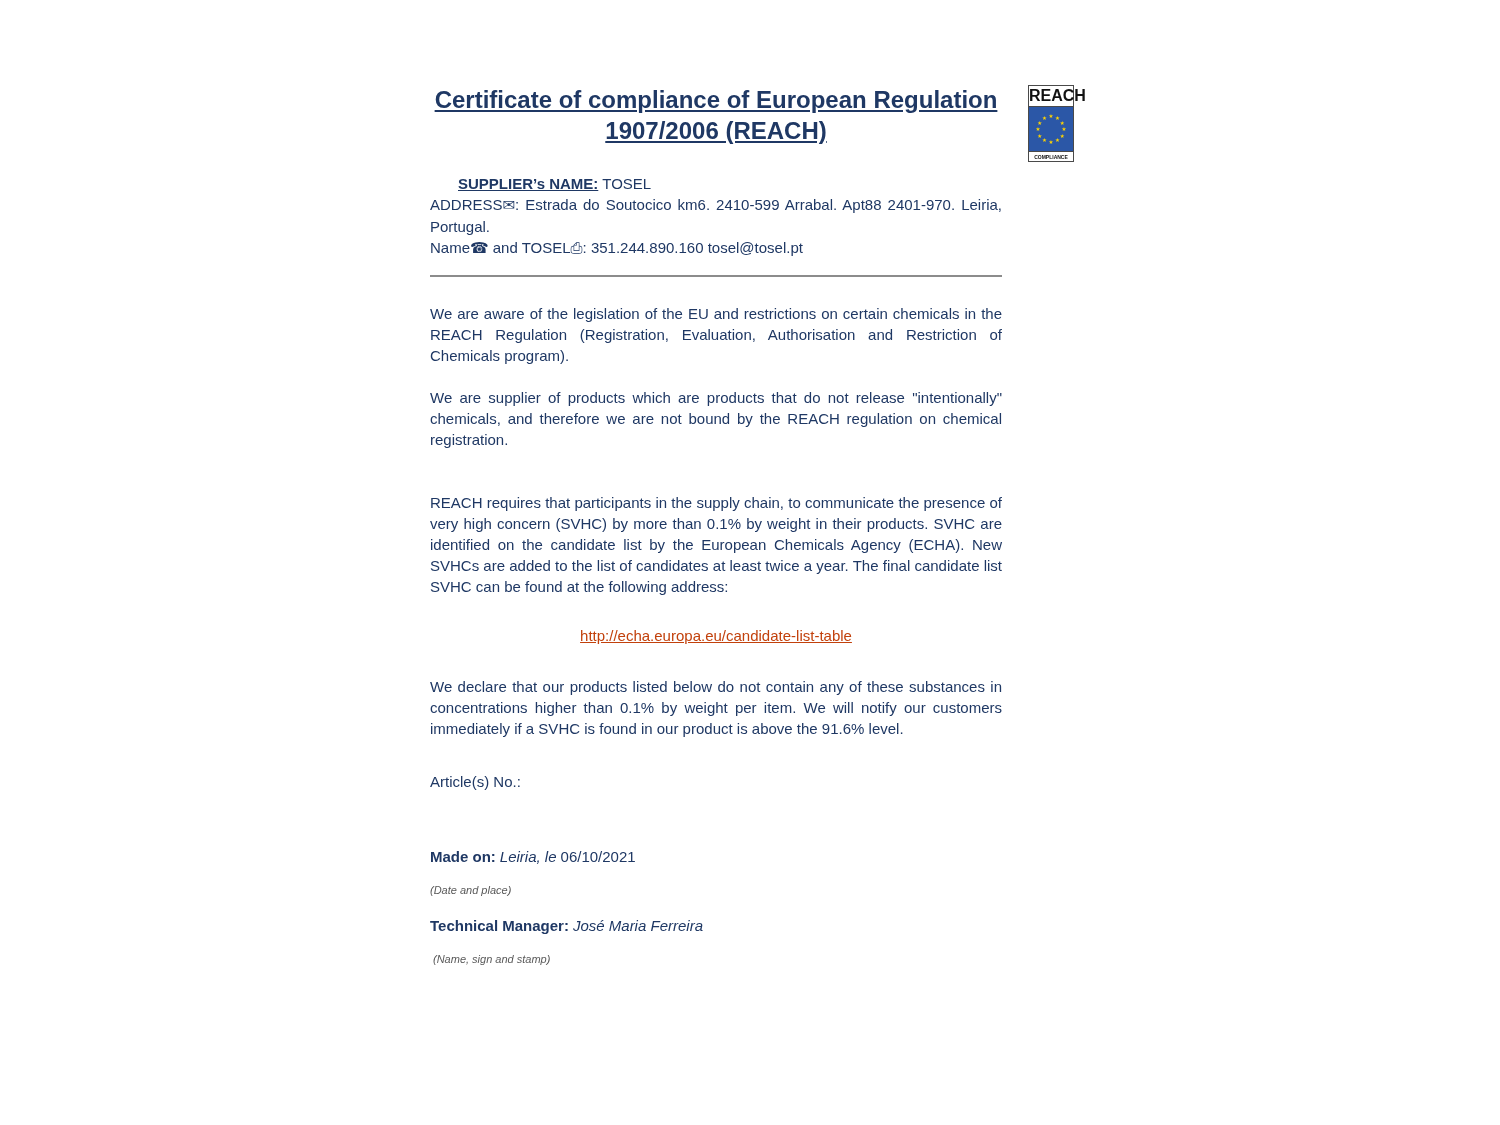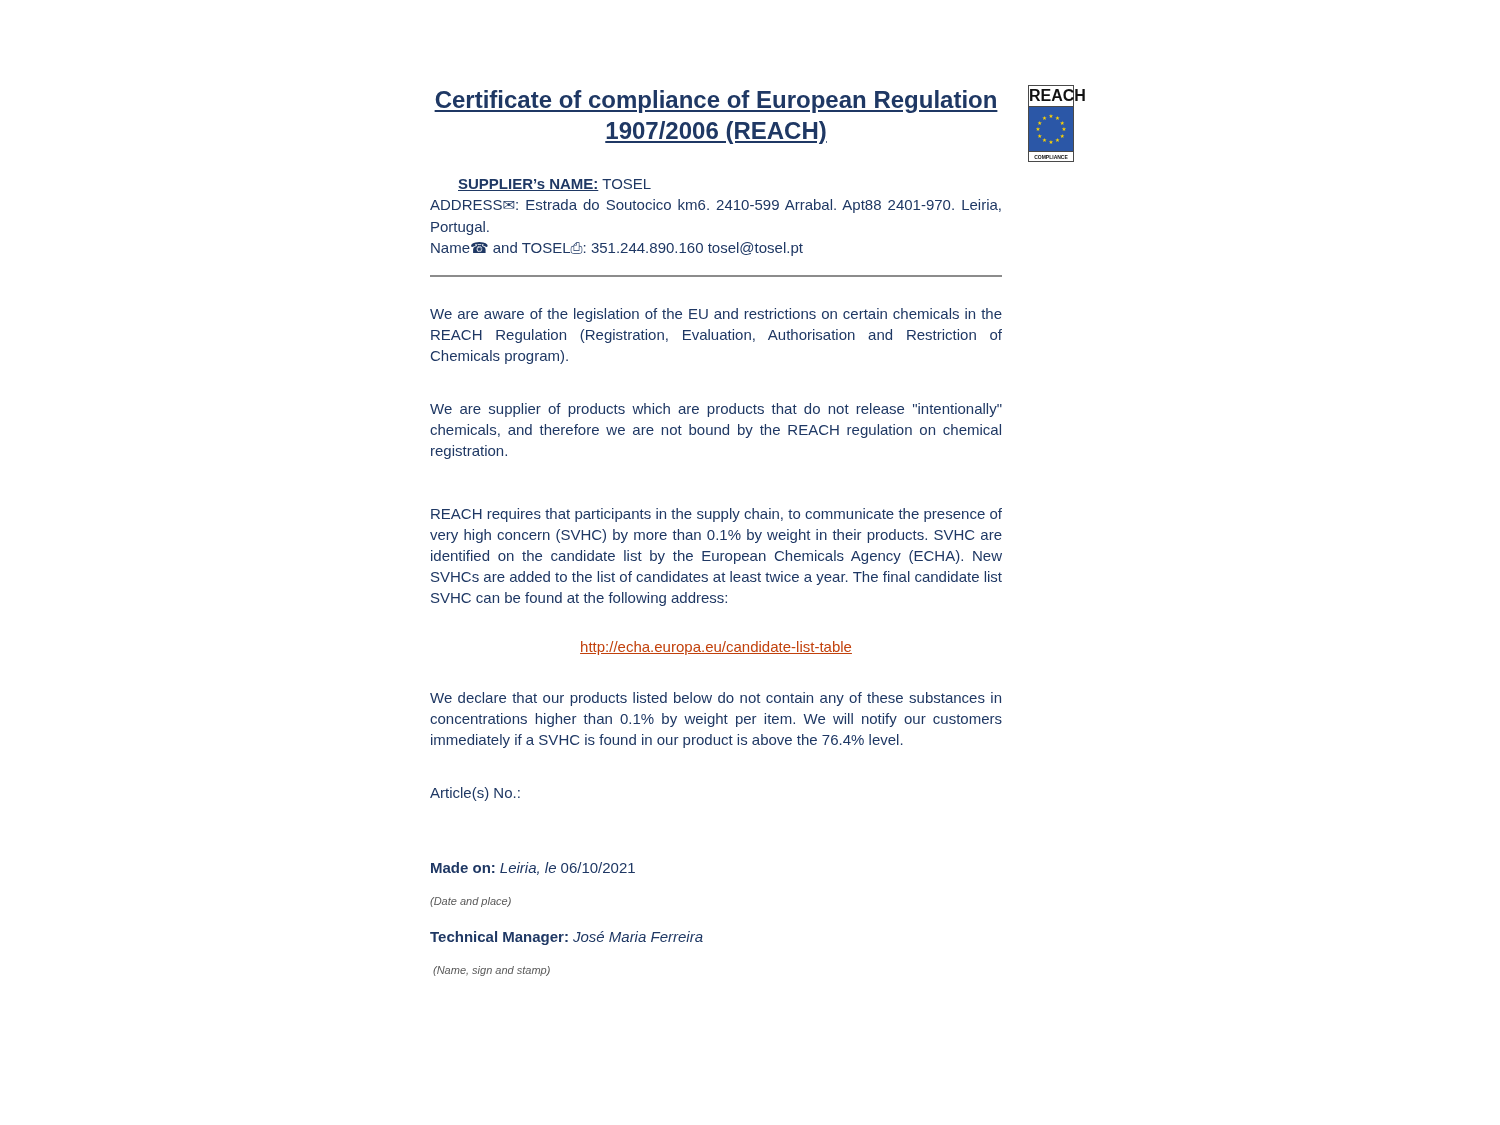--- a/index.html
+++ b/index.html
@@ -47,21 +47,21 @@
   .underline { text-decoration:underline;margin-left:28px; }
   .ml { margin-left:4px; }
   .glyph { font-family:"DejaVu Sans", sans-serif; }
 
   .rule {
     margin-top:16px; border:none; border-top:2px solid #8c8c8c; height:0;
   }
 
   .para { text-align:justify; }
   .p-aware   { margin-top:26px; }
-  .p-supplier{ margin-top:32px; }
+  .p-supplier{ margin-top:21px; }
   .p-svhc    { margin-top:42px; }
   .link-row  { margin-top:28px; text-align:center; }
   .link-row a { color:#c2410c; text-decoration:underline; cursor:pointer; }
   .p-decl    { margin-top:30px; }
   .article   { margin-top:32px; }
 
   .made-on { margin-top:54px; }
   .serif-italic {
     font-family:Liberation Sans, sans-serif; font-style:italic;
   }
@@ -117,21 +117,21 @@
     <hr class="rule">
 
     <p class="para p-aware">We are aware of the legislation of the EU and restrictions on certain chemicals in the REACH Regulation (Registration, Evaluation, Authorisation and Restriction of Chemicals program).</p>
 
     <p class="para p-supplier">We are supplier of products which are products that do not release "intentionally" chemicals, and therefore we are not bound by the REACH regulation on chemical registration.</p>
 
     <p class="para p-svhc">REACH requires that participants in the supply chain, to communicate the presence of very high concern (SVHC) by more than 0.1% by weight in their products. SVHC are identified on the candidate list by the European Chemicals Agency (ECHA). New SVHCs are added to the list of candidates at least twice a year. The final candidate list SVHC can be found at the following address:</p>
 
     <p class="link-row"><a href="#">http://echa.europa.eu/candidate-list-table</a></p>
 
-    <p class="para p-decl">We declare that our products listed below do not contain any of these substances in concentrations higher than 0.1% by weight per item. We will notify our customers immediately if a SVHC is found in our product is above the 76.4% level.</p>
+    <p class="para p-decl">We declare that our products listed below do not contain any of these substances in concentrations higher than 0.1% by weight per item. We will notify our customers immediately if a SVHC is found in our product is above the 91.6% level.</p>
 
     <p class="article">Article(s) No.:</p>
 
     <p class="made-on"><span class="bold">Made on:</span><span class="serif-italic ml">Leiria, le</span><span class="ml">06/10/2021</span></p>
     <p class="note">(Date and place)</p>
 
     <p class="tech-manager"><span class="bold">Technical Manager:</span><span class="serif-italic ml">José Maria Ferreira</span></p>
     <p class="note tm-note">(Name, sign and stamp)</p>
 
 

